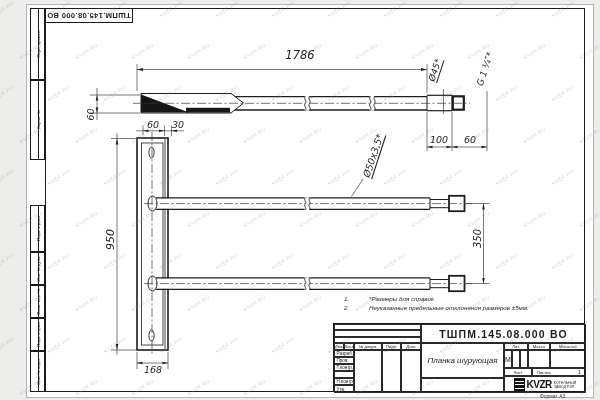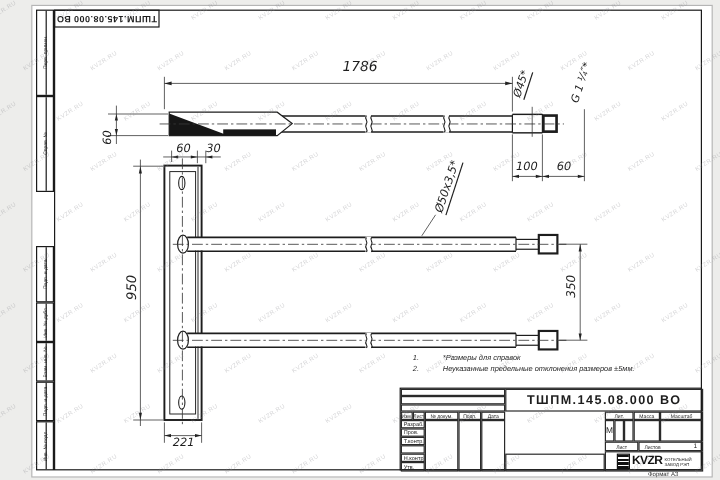--- a/index.html
+++ b/index.html
@@ -177,21 +177,21 @@
   </svg>
 
   <div class="dim" style="left:265px;top:48px;width:70px;font-size:11.5px;">1786</div>
   <div class="dim" style="left:425px;top:133.5px;width:28px;font-size:9.5px;">100</div>
   <div class="dim" style="left:458px;top:133.5px;width:24px;font-size:9.5px;">60</div>
   <div class="dim" style="left:141px;top:118.5px;width:24px;font-size:9.5px;">60</div>
   <div class="dim" style="left:167px;top:118.5px;width:22px;font-size:9.5px;">30</div>
   <div class="dim rot90" style="left:79px;top:109px;width:22px;font-size:9.5px;">60</div>
   <div class="dim rot90" style="left:96px;top:233px;width:28px;font-size:11px;">950</div>
   <div class="dim rot90" style="left:463px;top:233px;width:28px;font-size:10px;">350</div>
-  <div class="dim" style="left:138px;top:364px;width:30px;font-size:9.5px;">221</div>
+  <div class="dim" style="left:138px;top:364px;width:30px;font-size:9.5px;">168</div>
   <div class="dim rot72" style="left:415px;top:65px;width:40px;font-size:9px;"><span class="undln">Ø45*</span></div>
   <div class="dim rot72" style="left:460px;top:64px;width:50px;font-size:9px;">G 1 ¼″*</div>
   <div class="dim rot72" style="left:344px;top:150px;width:58px;font-size:9.5px;"><span class="undln">Ø50х3,5*</span></div>
 
   <div class="note" style="left:344px;top:295px;">1.</div>
   <div class="note" style="left:369px;top:295px;">*Размеры для справок</div>
   <div class="note" style="left:344px;top:303.5px;">2.</div>
   <div class="note" style="left:369px;top:303.5px;">Неуказанные предельные отклонения размеров ±5мм.</div>
 
   <div class="frame"></div>
@@ -245,20 +245,21 @@
     <div class="cell rowlab" style="left:0;top:40px;width:20px;height:7px;">Т.контр.</div>
     <div class="cell rowlab" style="left:0;top:47px;width:20px;height:7px;"></div>
     <div class="cell rowlab" style="left:0;top:54px;width:20px;height:7px;">Н.контр.</div>
     <div class="cell rowlab" style="left:0;top:61px;width:20px;height:8px;">Утв.</div>
     <div class="cell" style="left:20px;top:26px;width:28px;height:43px;"></div>
     <div class="cell" style="left:48px;top:26px;width:19px;height:43px;"></div>
     <div class="cell" style="left:67px;top:26px;width:20px;height:43px;"></div>
 
     <div class="cell desig" style="left:87px;top:0;width:165px;height:19px;">ТШПМ.145.08.000 ВО</div>
 
+    <div class="cell pname" style="left:87px;top:19px;width:83px;height:35px;">Планка шурующая</div>
     <div class="cell" style="left:87px;top:54px;width:83px;height:15px;"></div>
 
     <div class="cell cl" style="left:170px;top:19px;width:24px;height:7px;">Лит.</div>
     <div class="cell cl" style="left:194px;top:19px;width:22px;height:7px;">Масса</div>
     <div class="cell cl" style="left:216px;top:19px;width:36px;height:7px;">Масштаб</div>
     <div class="cell litv" style="left:170px;top:26px;width:8px;height:18px;">М</div>
     <div class="cell" style="left:178px;top:26px;width:8px;height:18px;"></div>
     <div class="cell" style="left:186px;top:26px;width:8px;height:18px;"></div>
     <div class="cell" style="left:194px;top:26px;width:22px;height:18px;"></div>
     <div class="cell" style="left:216px;top:26px;width:36px;height:18px;"></div>

